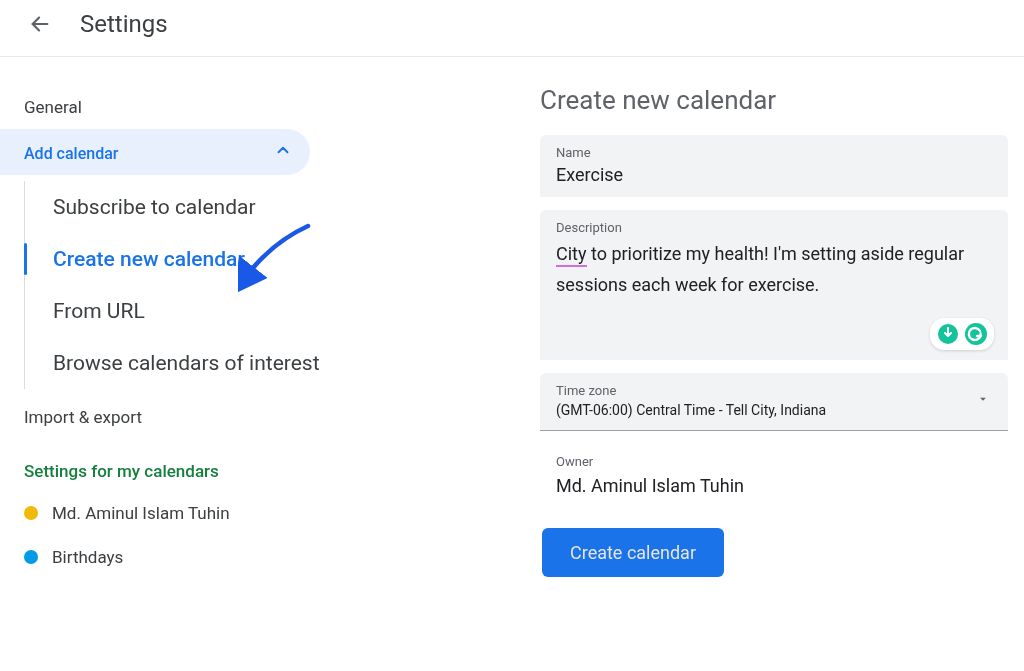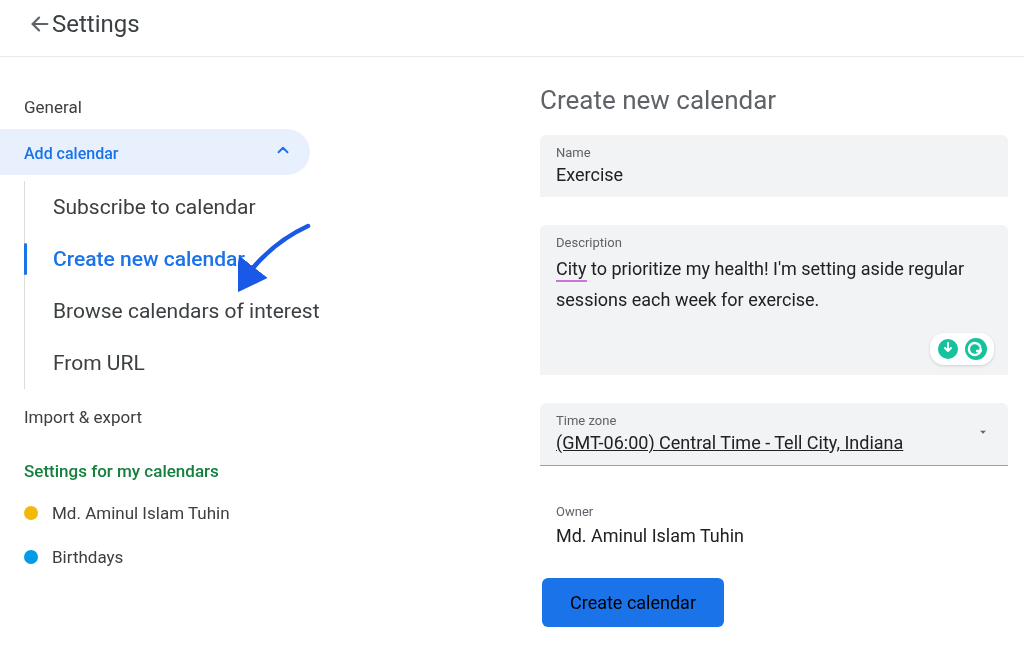--- a/index.html
+++ b/index.html
@@ -9,20 +9,21 @@
     color: #202124;
     width: 1024px;
     height: 671px;
     overflow: hidden;
   }
   .header {
     display: flex;
     align-items: center;
     padding: 10px 20px 18px 28px;
     border-bottom: 1px solid #e8eaed;
+    gap: 28px;
   }
   .back-btn {
     width: 24px; height: 24px;
     display: flex; align-items: center; justify-content: center;
     cursor: pointer;
     color: #5f6368;
   }
   .page-title {
     font-size: 24px;
     font-weight: 400;
@@ -112,21 +113,21 @@
   .main-title {
     font-size: 26px;
     font-weight: 400;
     color: #5f6368;
     margin-bottom: 20px;
   }
   .field-box {
     background: #f1f3f4;
     border-radius: 6px 6px 0 0;
     padding: 10px 16px 12px 16px;
-    margin-bottom: 28px;
+    margin-bottom: 13px;
     position: relative;
   }
   .field-label {
     font-size: 13px;
     color: #5f6368;
     margin-bottom: 4px;
   }
   .field-value {
     font-size: 18px;
     color: #202124;
@@ -184,21 +185,21 @@
     font-size: 13px;
     color: #5f6368;
     margin-bottom: 6px;
   }
   .owner-value {
     font-size: 18px;
     color: #202124;
   }
   .create-btn {
     background: #1a73e8;
-    color: #000000;
+    color: #e5e5e5;
     border: none;
     border-radius: 6px;
     font-size: 18px;
     padding: 14px 28px;
     margin-top: 20px;
     margin-left: 2px;
     cursor: pointer;
     font-family: inherit;
   }
   .arrow-annotation {
@@ -231,22 +232,22 @@
       <span class="chevron">
         <svg width="18" height="18" viewBox="0 0 24 24" fill="none" stroke="#1a73e8" stroke-width="2.5" stroke-linecap="round" stroke-linejoin="round">
             <polyline points="6 15 12 9 18 15"></polyline>
           </svg>
       </span>
     </div>
 
     <div class="sidebar-sub-wrap">
       <div class="sidebar-sub">Subscribe to calendar</div>
       <div class="sidebar-sub active">Create new calendar</div>
+      <div class="sidebar-sub">From URL</div>
       <div class="sidebar-sub">Browse calendars of interest</div>
-      <div class="sidebar-sub">From URL</div>
     </div>
 
     <div class="sidebar-item">Import &amp; export</div>
 
     <div class="sidebar-section">Settings for my calendars</div>
 
     <div class="calendar-row">
       <span class="cal-dot" style="background:#f2b90b"></span>
       <span>Md. Aminul Islam Tuhin</span>
     </div>
@@ -278,21 +279,21 @@
             <circle cx="12" cy="12" r="11" fill="#15c39a"></circle>
             <path d="M16 9 A6 6 0 1 0 16.5 14 L13 14" stroke="#fff" stroke-width="2.4" fill="none" stroke-linecap="round"></path>
             <polyline points="16.5 11 16.5 14 13.5 14" stroke="#fff" stroke-width="2.2" fill="none" stroke-linecap="round"></polyline>
           </svg>
       </div>
     </div>
 
     <div class="field-box tz-box">
       <div class="tz-inner">
         <div class="field-label">Time zone</div>
-        <div class="field-value" style="font-size:18px;text-decoration:underline;">(GMT-06:00) Central Time - Tell City, Indiana</div>
+        <div class="field-value" style="font-size:14px;">(GMT-06:00) Central Time - Tell City, Indiana</div>
       </div>
       <span class="tz-caret">
         <svg width="14" height="14" viewBox="0 0 24 24" fill="#5f6368">
             <path d="M7 10l5 5 5-5z"></path>
           </svg>
       </span>
     </div>
 
     <div class="owner-block">
       <div class="owner-label">Owner</div>

